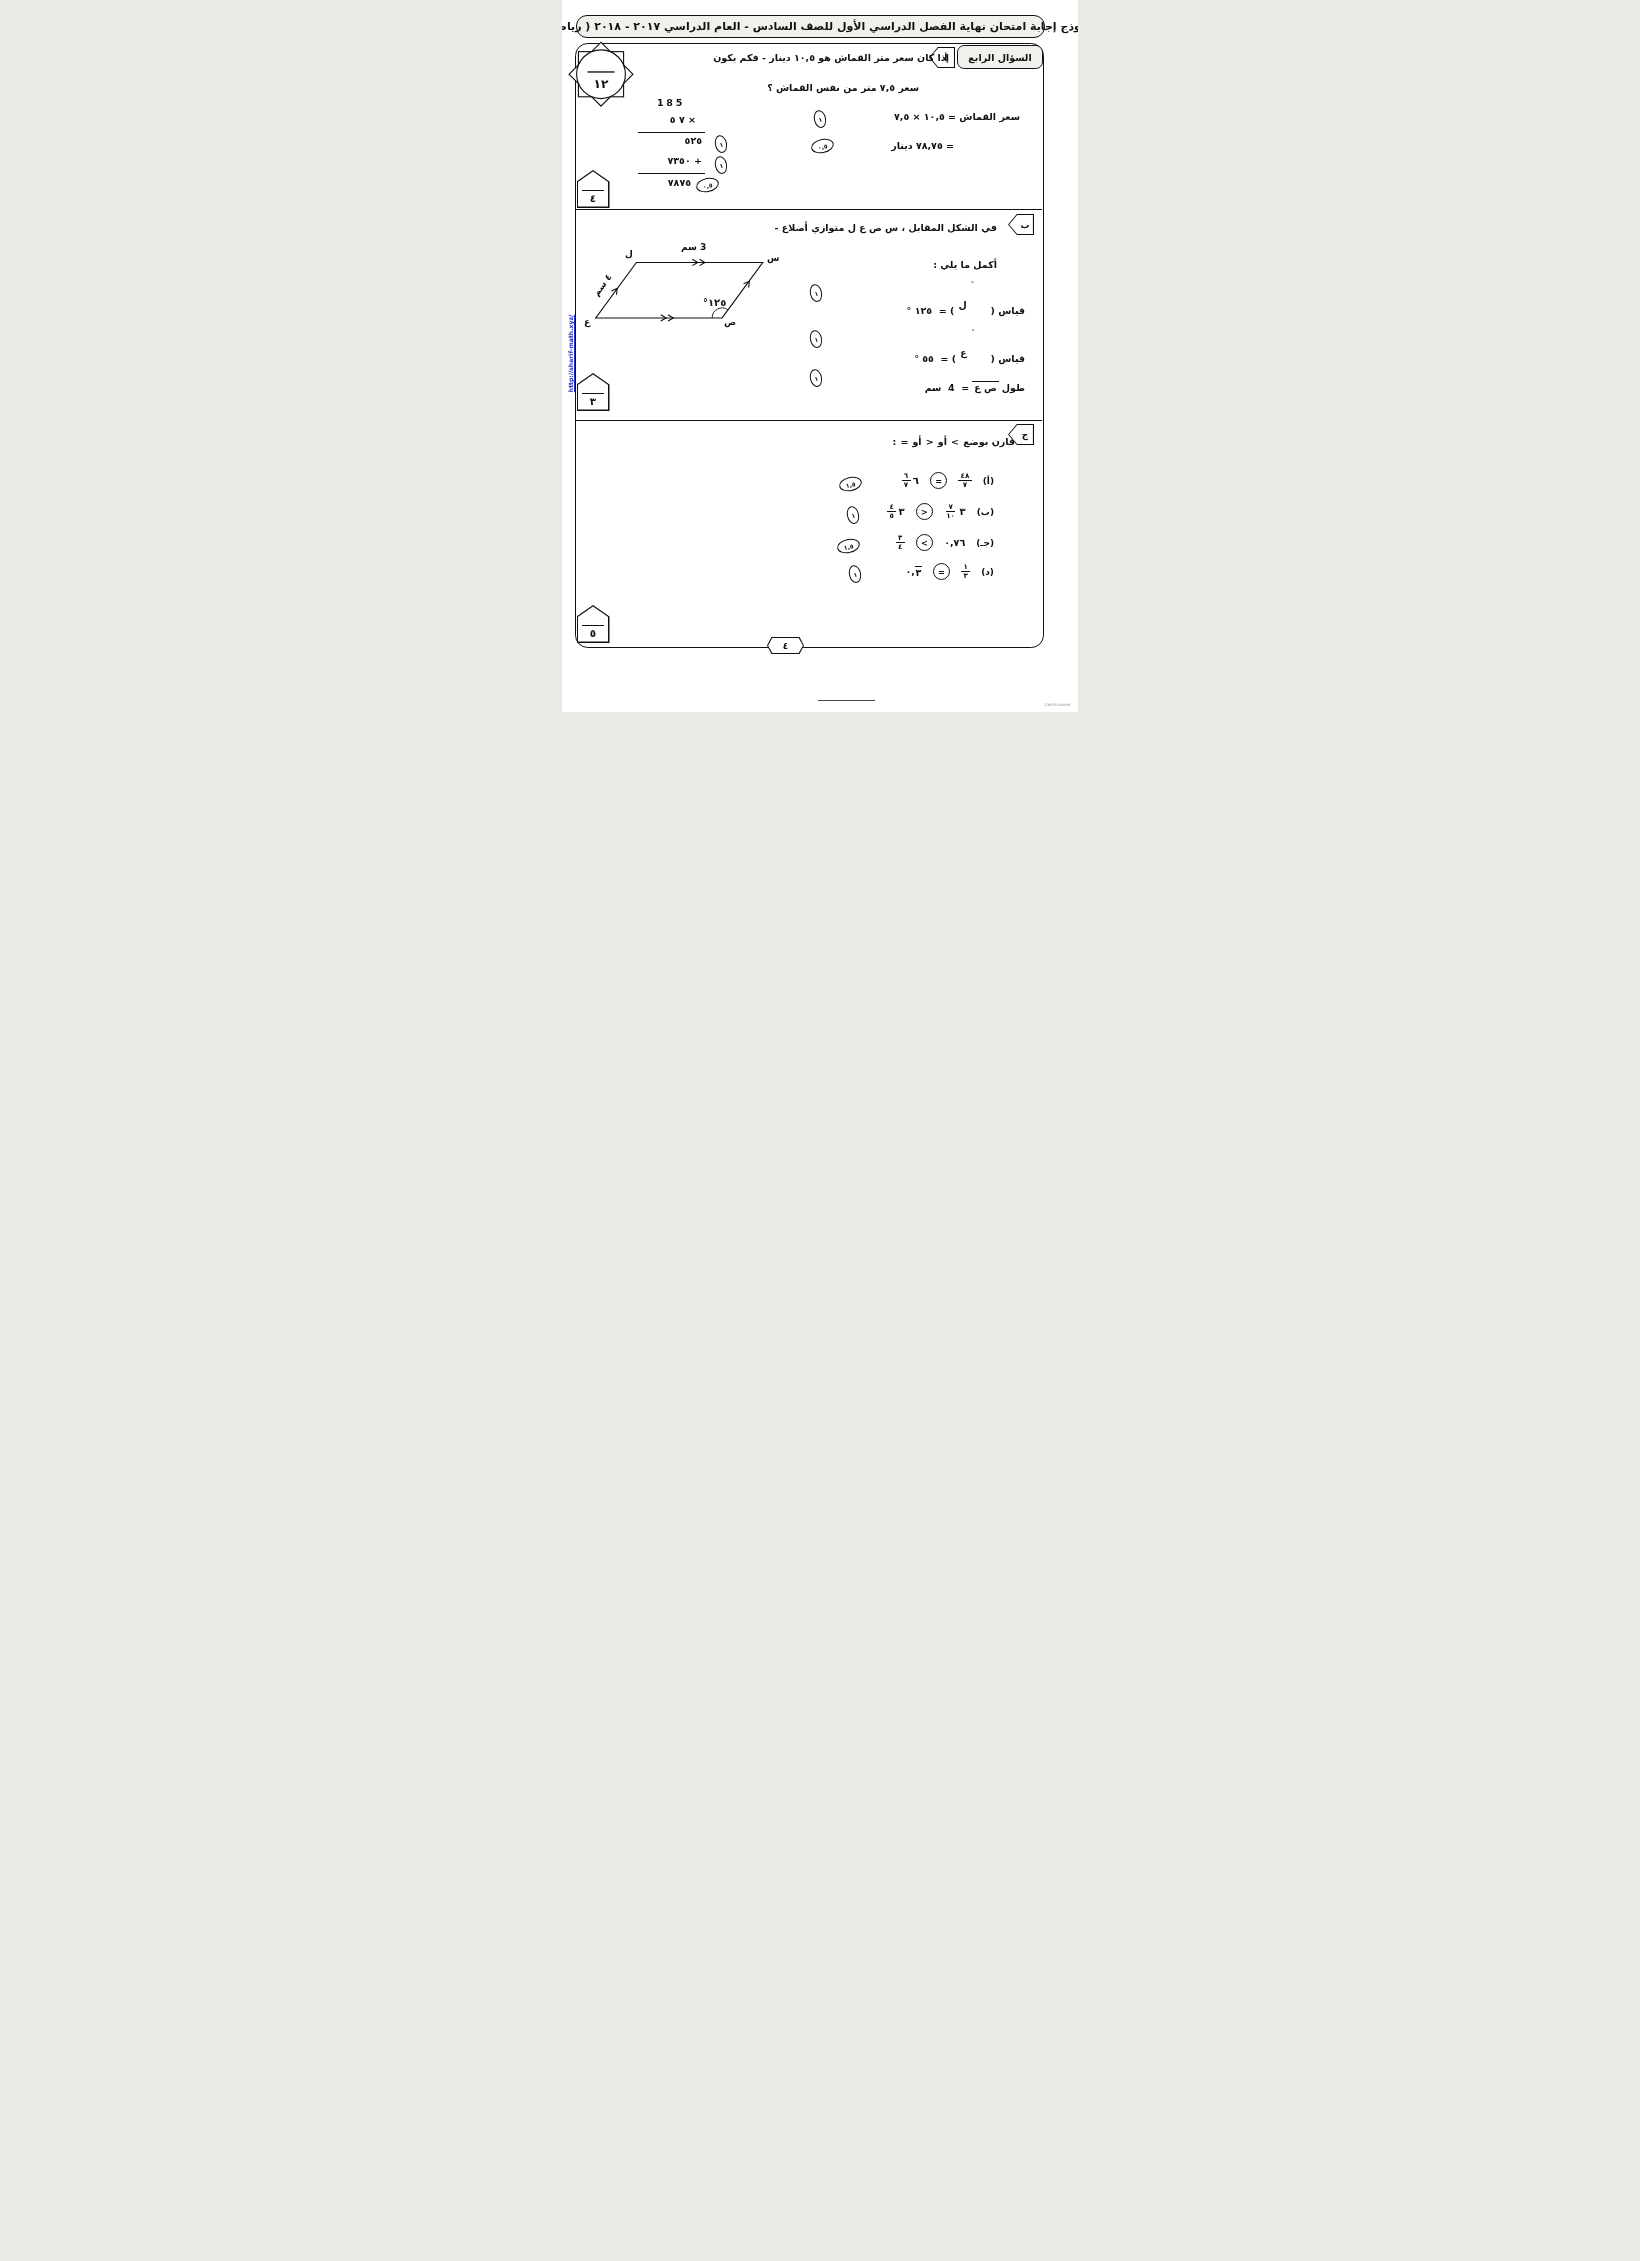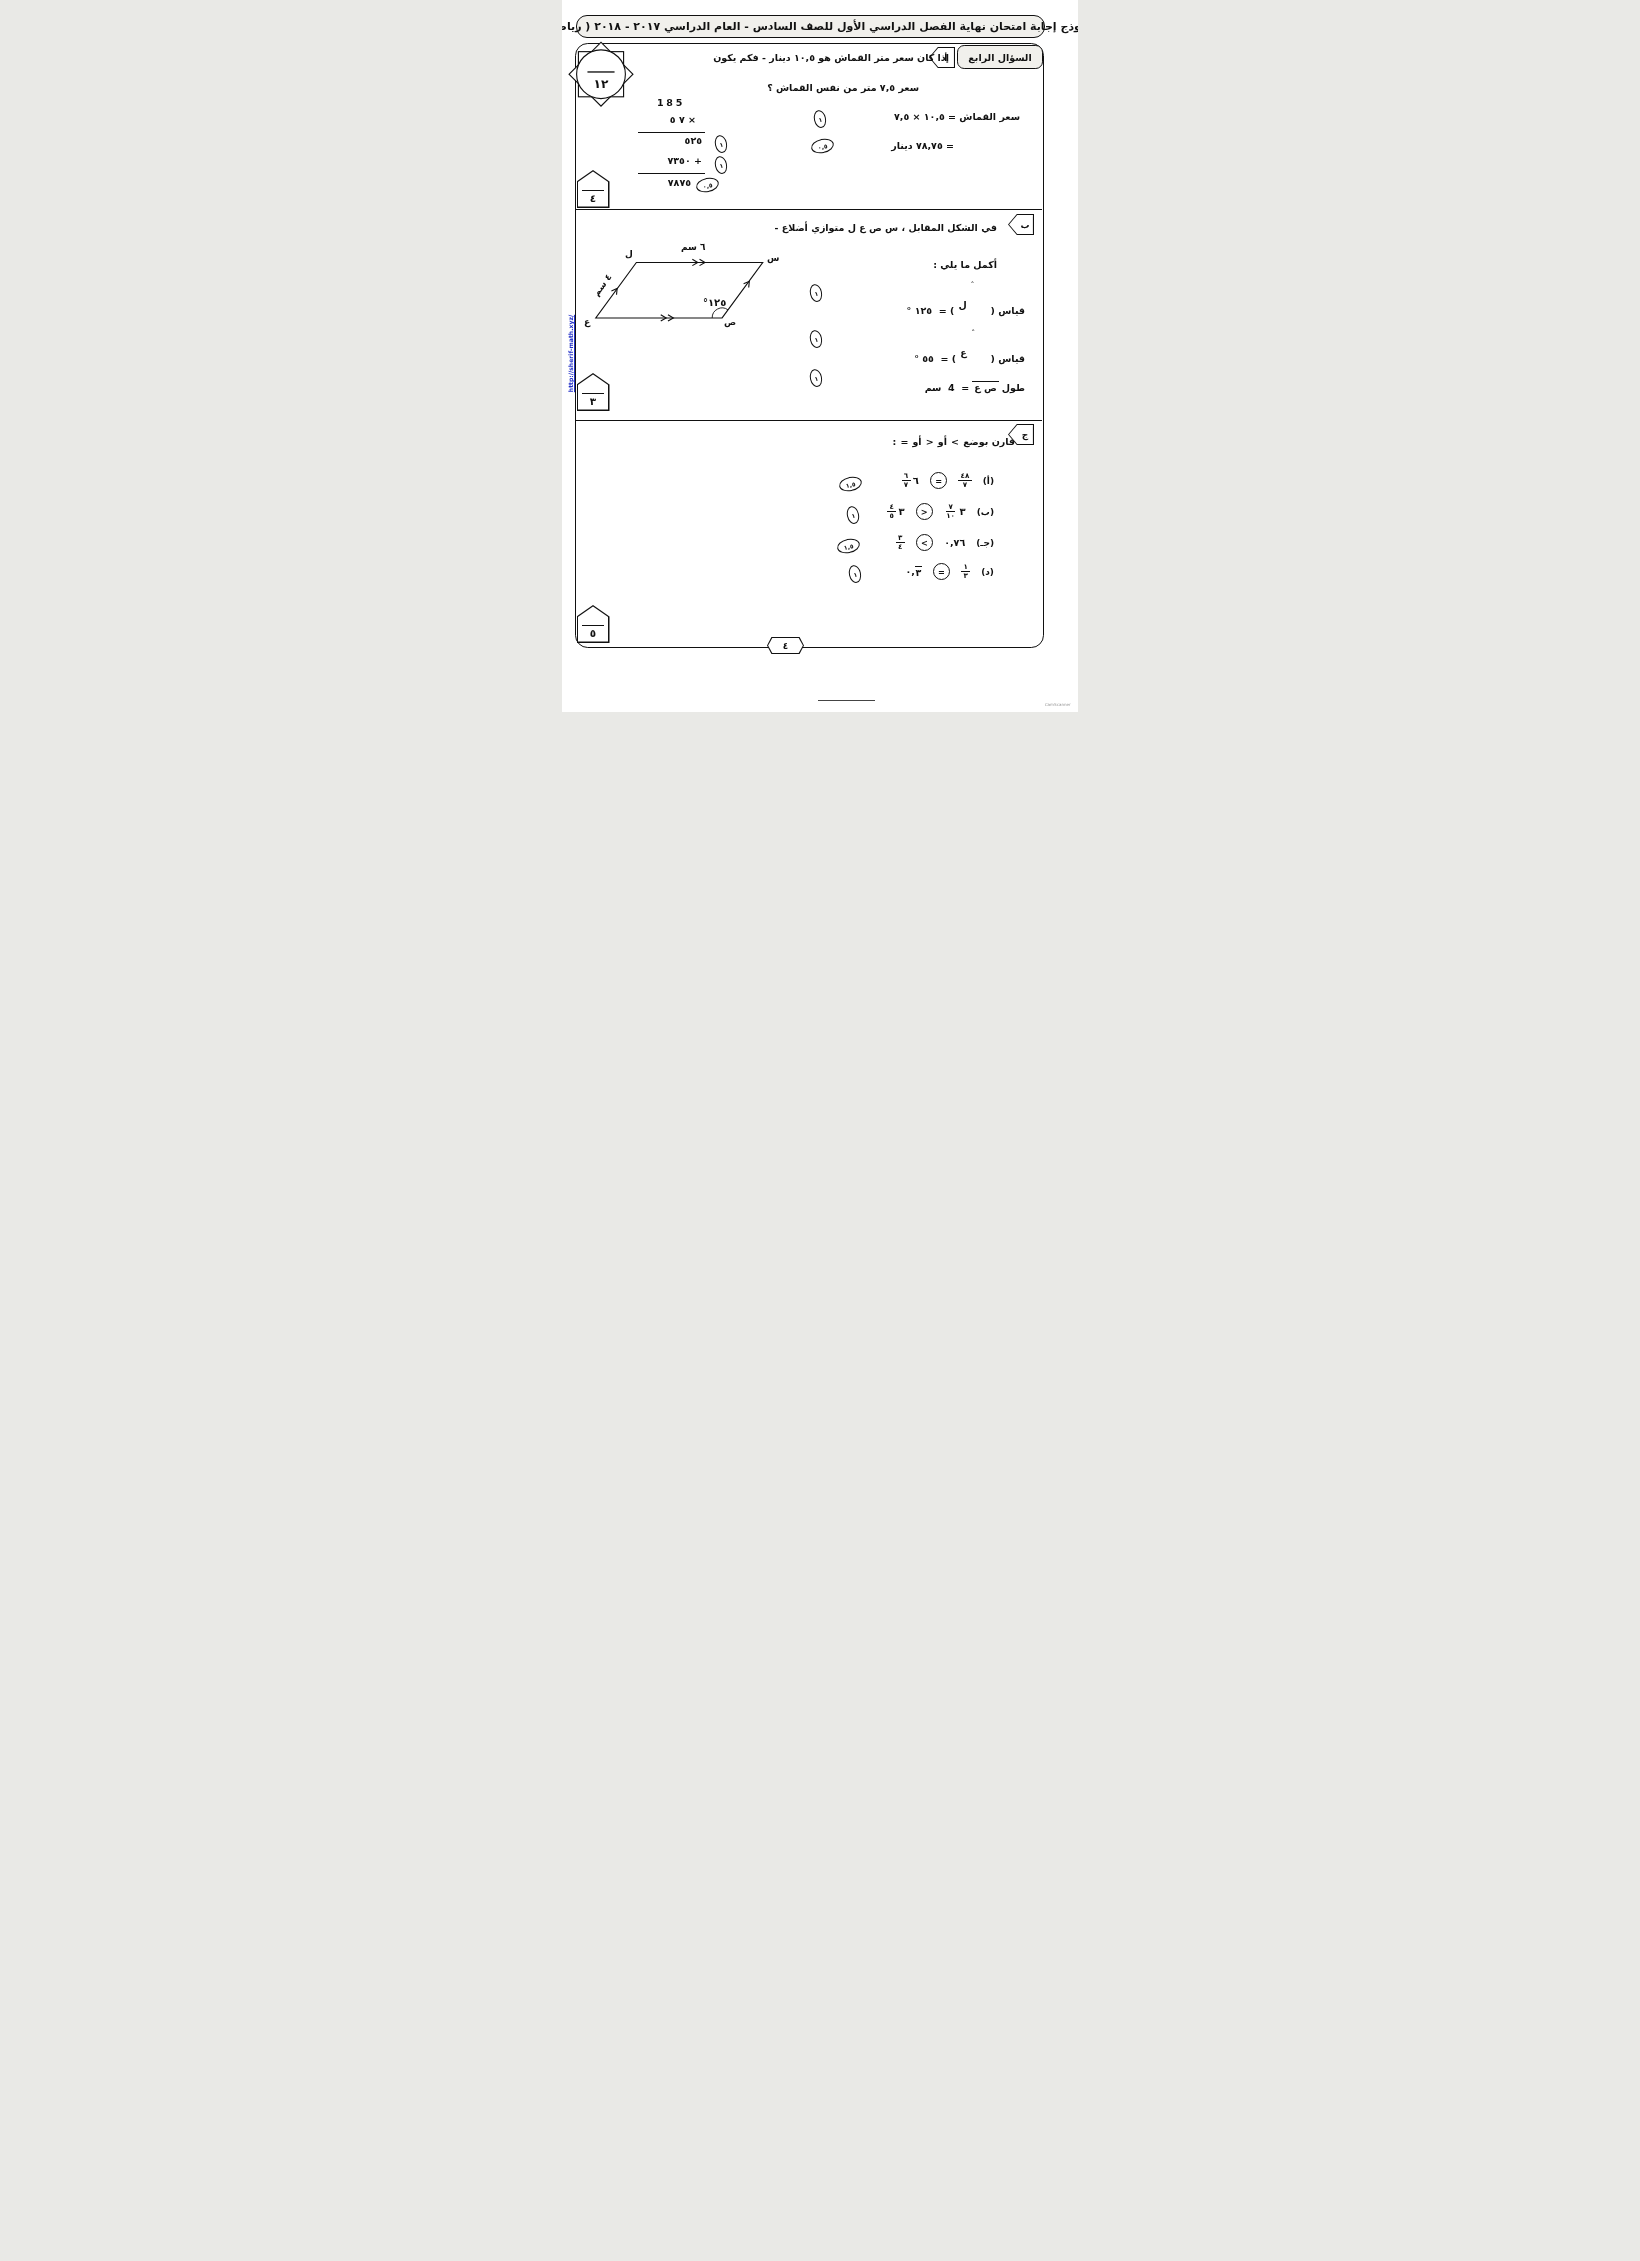--- a/index.html
+++ b/index.html
@@ -188,21 +188,21 @@
     <path d="M-8,-7 L4,0 L-8,7" fill="none" stroke="#111" stroke-width="2.5" transform="translate(75,113) rotate(-54)"></path>
 
     <path d="M-8,-7 L4,0 L-8,7" fill="none" stroke="#111" stroke-width="2.5" transform="translate(368,97) rotate(-54)"></path>
 
     <path d="M288,175 A22,22 0 0 1 323,157" fill="none" stroke="#111" stroke-width="2"></path>
   </svg>
   <div class="fig-label" style="left:63px;top:249px">ل</div>
   <div class="fig-label" style="left:205px;top:253px">س</div>
   <div class="fig-label" style="left:162px;top:317px">ص</div>
   <div class="fig-label" style="left:22px;top:317px">ع</div>
-  <div class="fig-label" style="left:119px;top:242px">٦ سم</div>
+  <div class="fig-label" style="left:119px;top:242px">3 سم</div>
   <div class="fig-label rot" style="left:28px;top:280px">٤ سم</div>
   <div class="fig-label" style="left:141px;top:297px;font-size:10px">١٢٥°</div>
 
   <div class="ans-row" style="right:53px;top:288px">
     <span>قياس (</span>
     <span class="lh">
       <span>ل</span>
       <span class="hat">ˆ</span>
     </span>
     <span>) =  ١٢٥ °</span>

